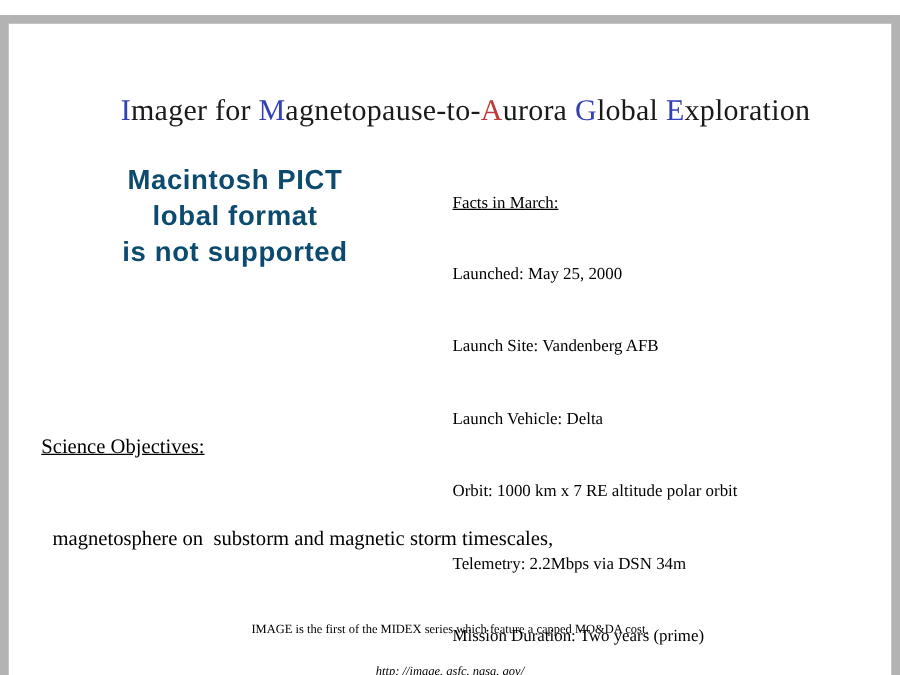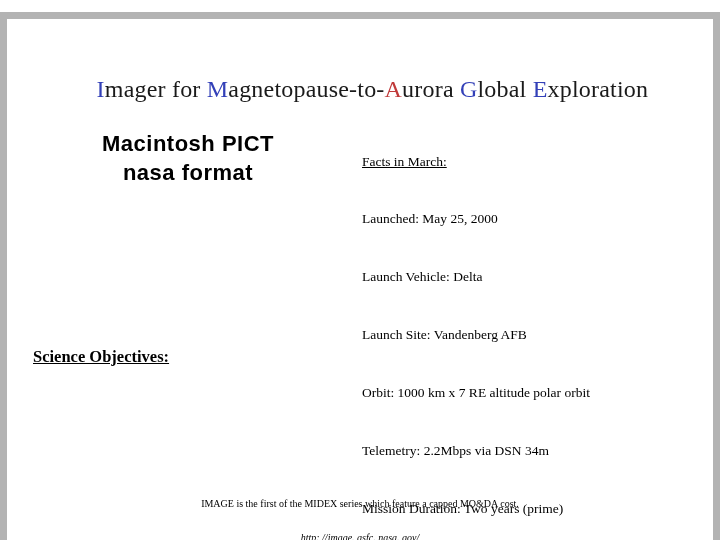--- a/index.html
+++ b/index.html
@@ -49,21 +49,21 @@
   .facts .heading { text-decoration: underline; }
   .objectives {
     position: absolute;
     left: 26px;
     top: 277px;
     right: 20px;
     font-size: 16.5px;
     line-height: 24.5px;
     white-space: pre-wrap;
   }
-  .objectives .heading { text-decoration: underline; font-weight: bold; }
+  .objectives .heading { text-decoration: underline; }
   .objectives .cont { padding-left: 9px; }
   .midex-note {
     position: absolute;
     top: 479px;
     left: 0;
     right: 0;
     text-align: center;
     font-size: 10px;
     white-space: pre;
   }
@@ -80,38 +80,40 @@
 </style>
 </head>
 <body>
 
 <div class="slide">
 
   <div class="title">
     <span style="color: rgb(51, 64, 184);">I</span><span>mager for </span><span style="color: rgb(51, 64, 184);">M</span><span>agnetopause-to-</span><span style="color: rgb(192, 58, 58);">A</span><span>urora </span><span style="color: rgb(51, 64, 184);">G</span><span>lobal </span><span style="color: rgb(51, 64, 184);">E</span><span>xploration</span>
   </div>
 
-  <div class="pict" style="color: #000000;">
+  <div class="pict" style="color: #0c4a6e;">
     <div>Macintosh PICT</div>
-    <div>nasa format</div>
+    <div>lobal format</div>
+    <div>is not supported</div>
   </div>
 
   <div class="facts">
     <div class="heading">Facts in March:</div>
     <div>Launched: May 25, 2000</div>
+    <div>Launch Site: Vandenberg AFB</div>
     <div>Launch Vehicle: Delta</div>
-    <div>Launch Site: Vandenberg AFB</div>
     <div>Orbit: 1000 km x 7 RE altitude polar orbit</div>
     <div>Telemetry: 2.2Mbps via DSN 34m</div>
     <div>Mission Duration: Two years (prime)</div>
     
   </div>
 
   <div class="objectives">
     <div class="heading">Science Objectives:</div>
+    <div class="cont">magnetosphere on  substorm and magnetic storm timescales,</div>
     
     
     
     
   </div>
 
   <div class="midex-note">IMAGE is the first of the MIDEX series which feature a capped MO&amp;DA cost.</div>
 
   <div class="url">http: //image. gsfc. nasa. gov/</div>
 

